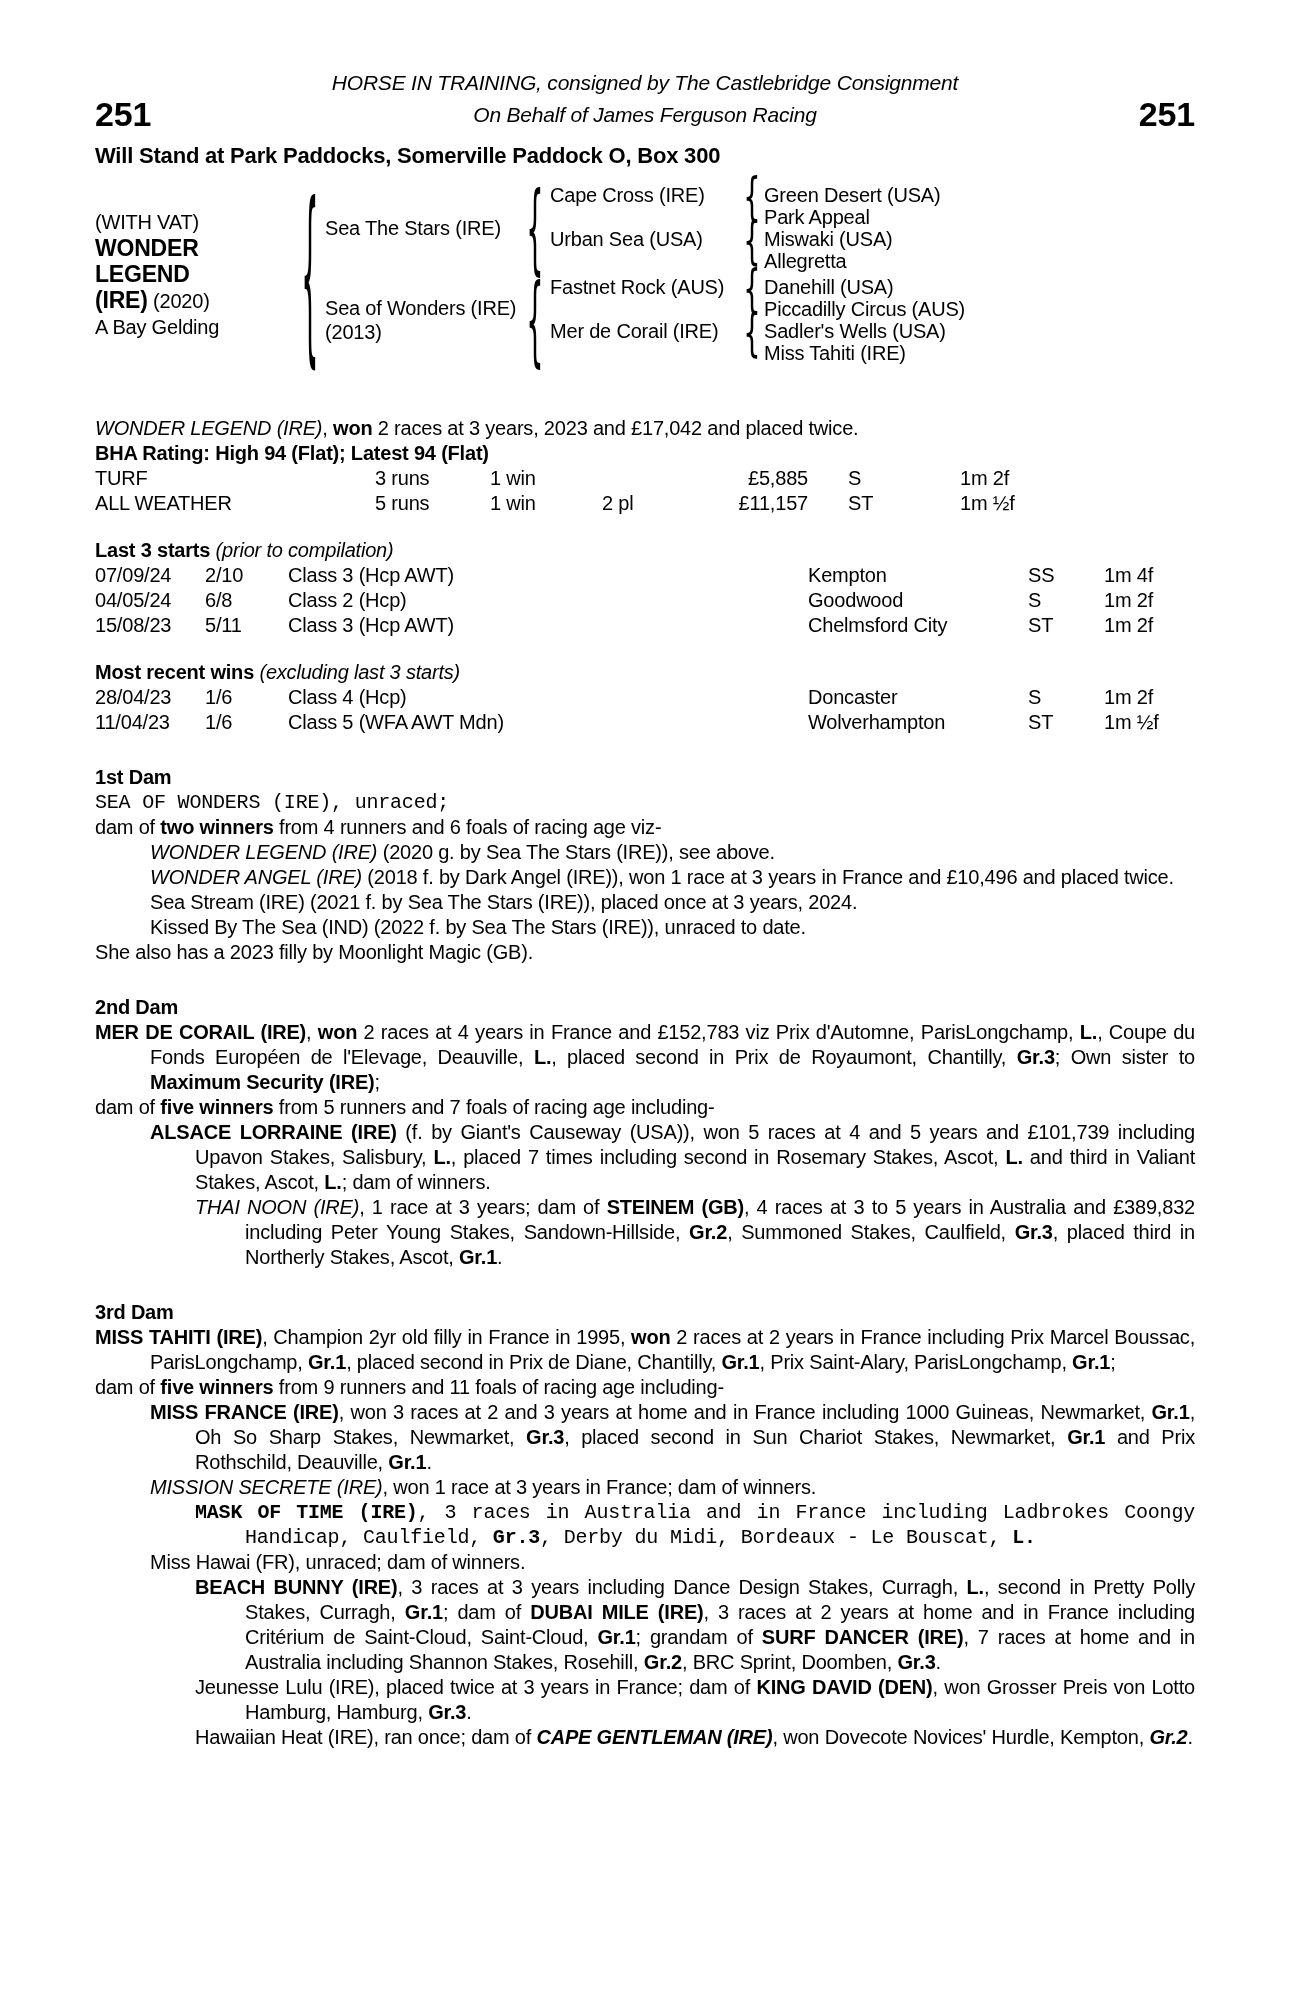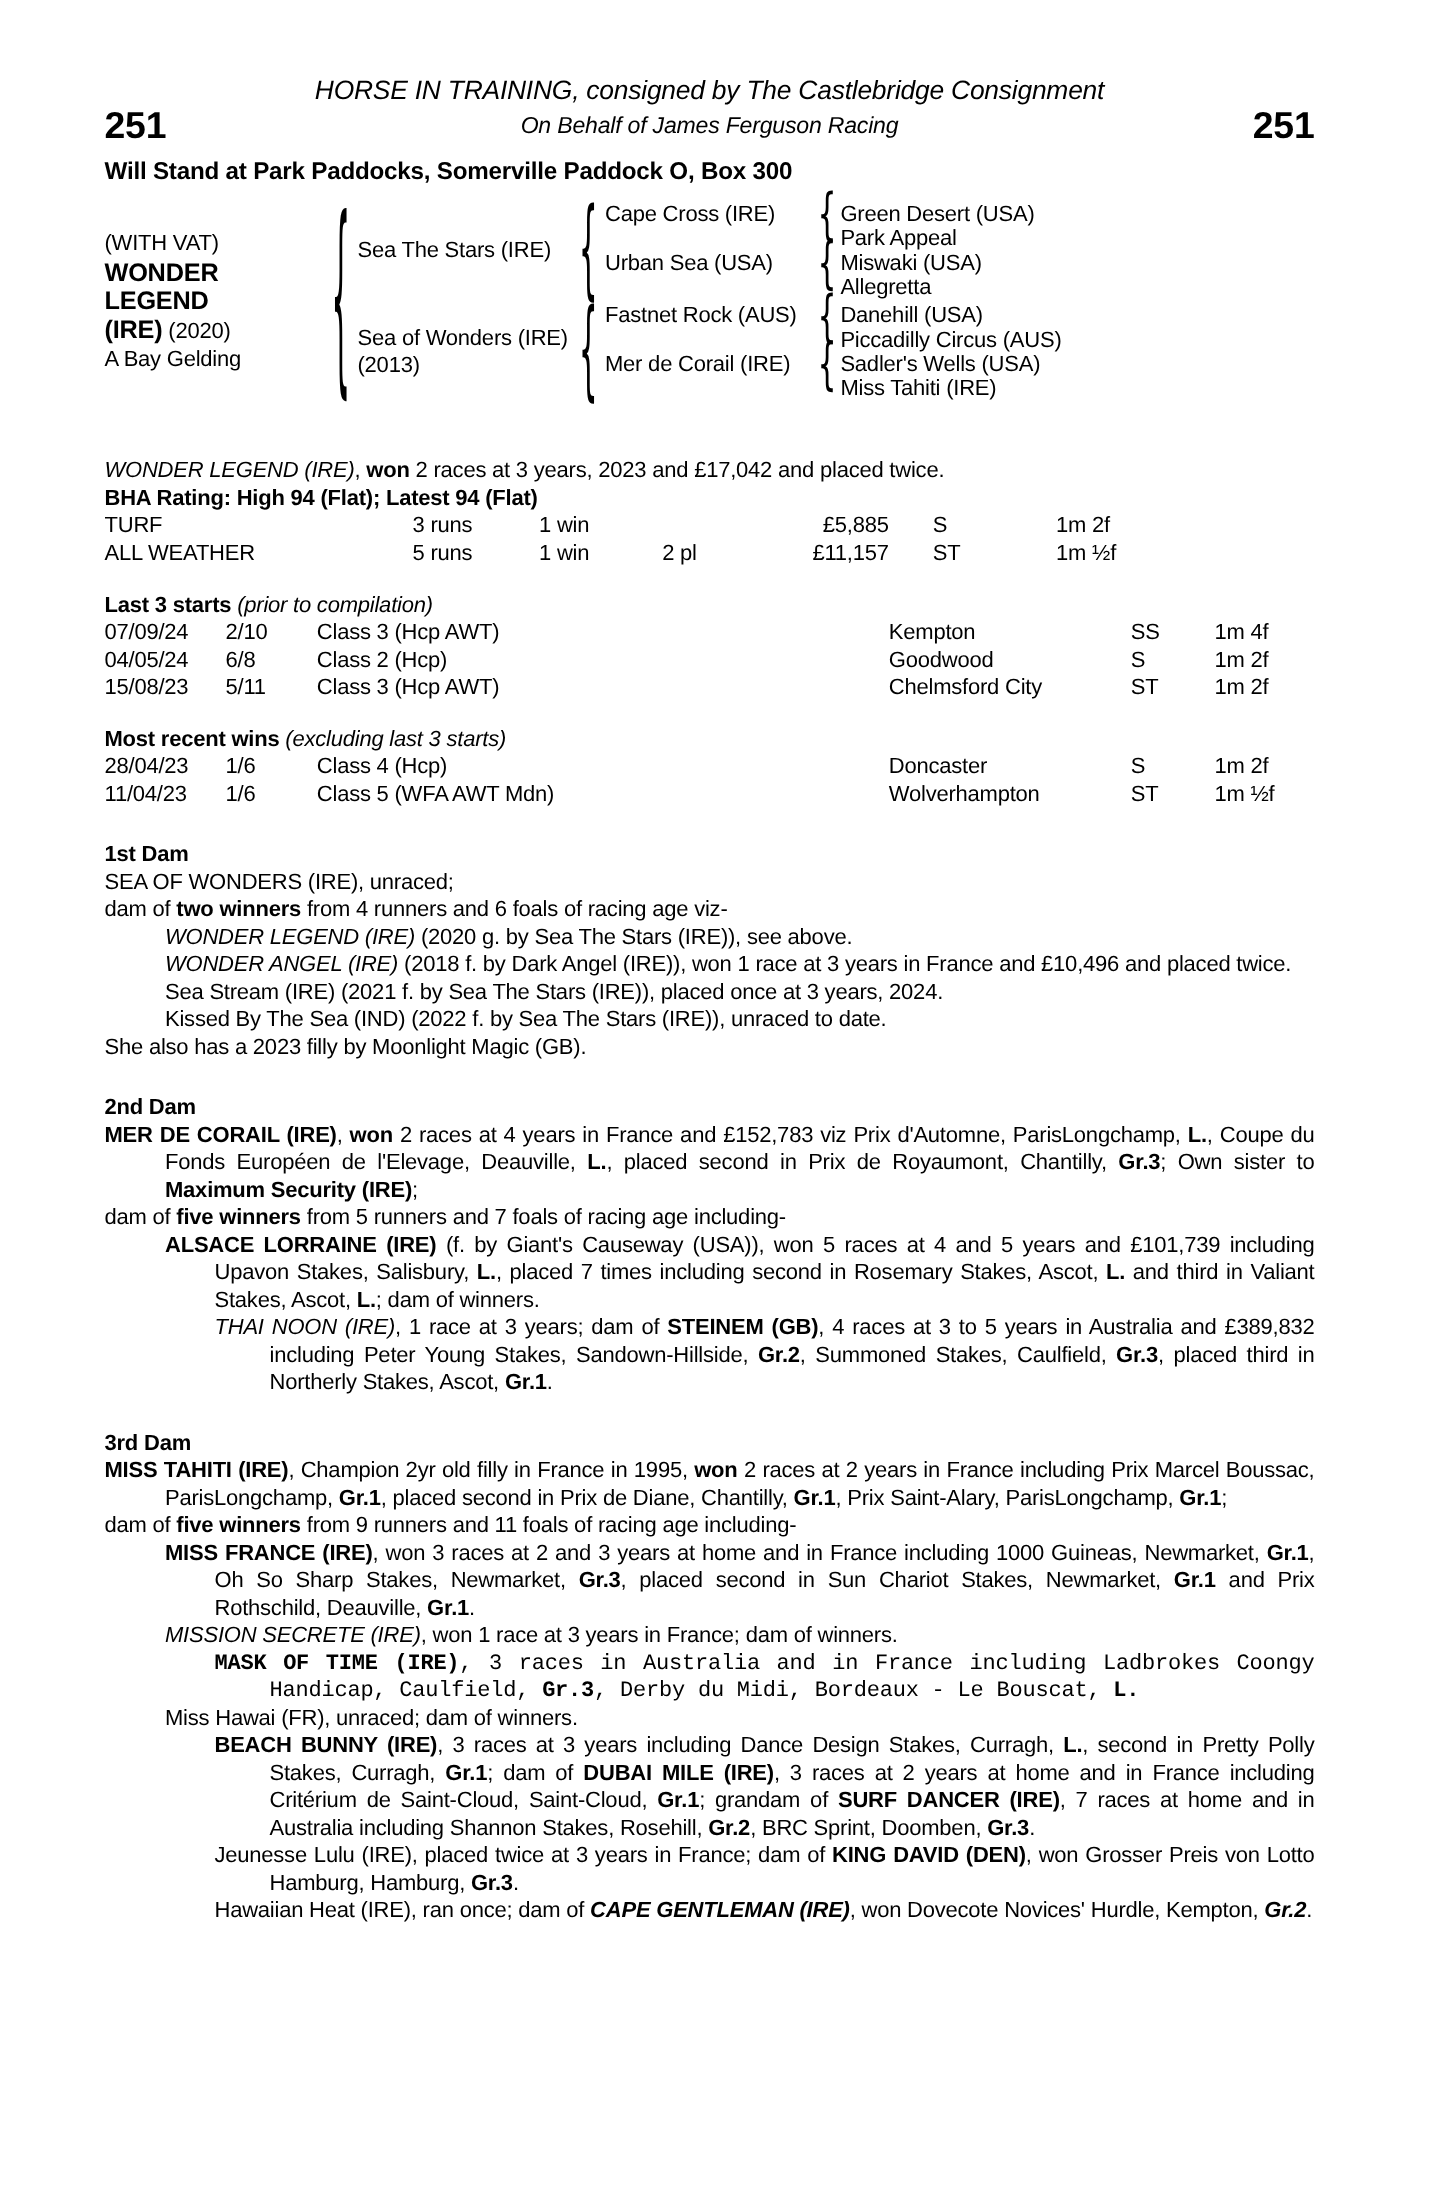--- a/index.html
+++ b/index.html
@@ -5,21 +5,21 @@
   html,body{margin:0;padding:0;background:#ffffff;color:#000;}
   .page{
     width:1315px;height:2000px;box-sizing:border-box;
     padding:70px 120px 40px 95px;
     font-family:"Liberation Sans",sans-serif;
     font-size:20px;line-height:25px;
     letter-spacing:-0.2px;
   }
   .b{font-weight:bold;}
   
-  .hdr-line1{text-align:center;font-style:italic;font-size:24px;}
+  .hdr-line1{text-align:center;font-style:italic;font-size:21px;}
   .hdr-row{display:flex;align-items:center;justify-content:center;margin-top:2px;}
   .lot{font-weight:bold;font-size:34px;line-height:34px;}
   .behalf{font-style:italic;font-size:21px;flex:1;text-align:center;}
   .stand{font-weight:bold;font-size:22px;margin-top:12px;}
   
   .ped{display:flex;align-items:center;margin-top:16px;margin-bottom:52px;}
   .ped-info{width:200px;line-height:26px;}
   .ped-info .big{font-size:23px;}
   .ped-parents{display:flex;flex-direction:column;row-gap:4px;}
   .ped-half{display:flex;align-items:center;}
@@ -223,21 +223,21 @@
         <div class="cls">Class 5 (WFA AWT Mdn)</div>
         <div class="course">Wolverhampton</div>
         <div class="going">ST</div>
         <div class="distance">1m ½f</div>
       </div>
     </div>
 
   <div id="dam-sections">
       <div class="dam-section">
         <div class="dam-head">1st Dam</div>
-        <p class="cat" style="padding-left: 0px; text-indent: 0px;"><span>SEA OF WONDERS (IRE), unraced;</span></p>
+        <p class="cat" style="padding-left: 0px; text-indent: 0px; font-family: Liberation Mono, monospace;"><span>SEA OF WONDERS (IRE), unraced;</span></p>
         <p class="cat" style="padding-left: 0px; text-indent: 0px;"><span>dam of </span><span class="sb">two winners</span><span> from 4 runners and 6 foals of racing age viz-</span></p>
         <p class="cat" style="padding-left: 100px; text-indent: -45px;"><span class="si">WONDER LEGEND (IRE)</span><span> (2020 g. by Sea The Stars (IRE)), see above.</span></p>
         <p class="cat" style="padding-left: 100px; text-indent: -45px;"><span class="si">WONDER ANGEL (IRE)</span><span> (2018 f. by Dark Angel (IRE)), won 1 race at 3 years in France and £10,496 and placed twice.</span></p>
         <p class="cat" style="padding-left: 100px; text-indent: -45px;"><span>Sea Stream (IRE) (2021 f. by Sea The Stars (IRE)), placed once at 3 years, 2024.</span></p>
         <p class="cat" style="padding-left: 100px; text-indent: -45px;"><span>Kissed By The Sea (IND) (2022 f. by Sea The Stars (IRE)), unraced to date.</span></p>
         <p class="cat" style="padding-left: 0px; text-indent: 0px;"><span>She also has a 2023 filly by Moonlight Magic (GB).</span></p>
       </div>
       <div class="dam-section">
         <div class="dam-head">2nd Dam</div>
         <p class="cat" style="padding-left: 55px; text-indent: -55px;"><span class="sb">MER DE CORAIL (IRE)</span><span>, </span><span class="sb">won</span><span> 2 races at 4 years in France and £152,783 viz Prix d'Automne, ParisLongchamp, </span><span class="sb">L.</span><span>, Coupe du Fonds Européen de l'Elevage, Deauville, </span><span class="sb">L.</span><span>, placed second in Prix de Royaumont, Chantilly, </span><span class="sb">Gr.3</span><span>; Own sister to </span><span class="sb">Maximum Security (IRE)</span><span>;</span></p>

